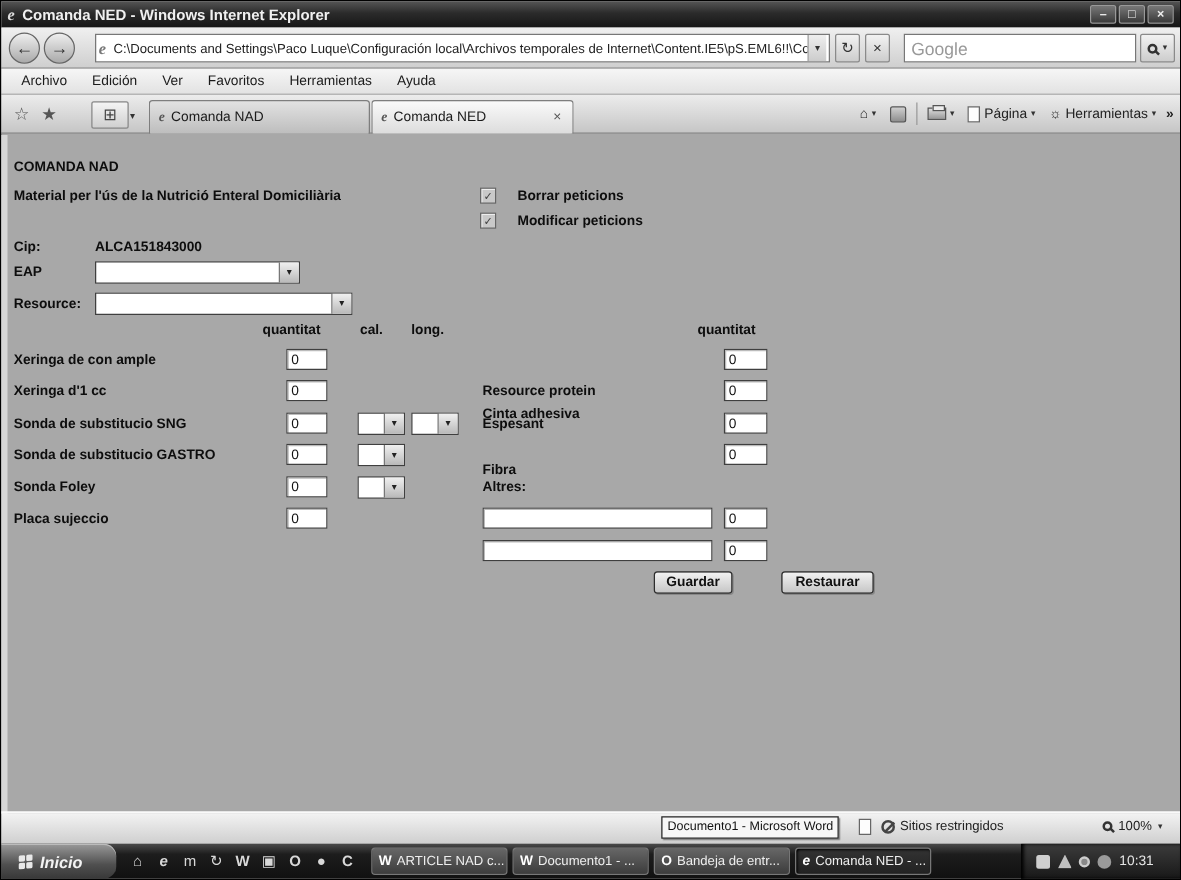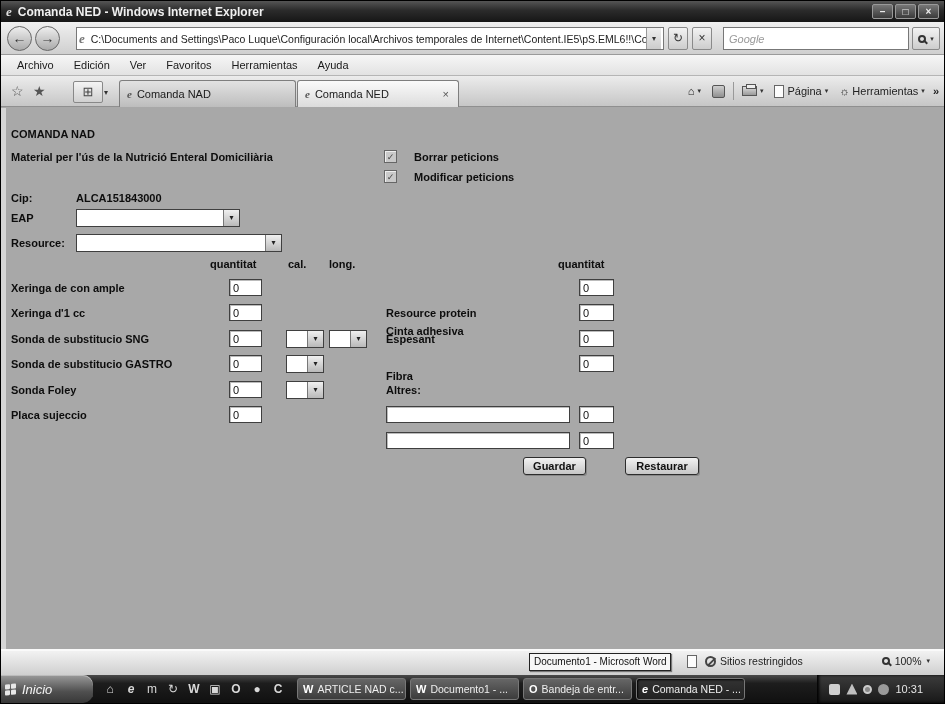--- a/index.html
+++ b/index.html
@@ -22,21 +22,21 @@
     background:linear-gradient(#eee,#aaa); border:1px solid #666; color:#333;
     font-size:14px; text-align:center; line-height:23px; }
   .addressbox { position:absolute; left:75px; top:5px; width:588px; height:23px; background:#fff;
     border:1px solid #777; display:flex; align-items:center; padding:0 2px; overflow:hidden; }
   .addrtext { font-size:10.5px; color:#222; white-space:nowrap; overflow:hidden; flex:1; }
   .addr-drop { width:15px; text-align:center; font-size:8px; color:#333; background:linear-gradient(#eee,#ccc); border-left:1px solid #999; align-self:stretch; line-height:21px; }
   .sqbtn { position:absolute; top:5px; height:23px; background:linear-gradient(#f2f2f2,#cdcdcd);
     border:1px solid #8a8a8a; border-radius:2px; text-align:center; color:#333; font-size:12px; line-height:21px; }
   .searchbox { position:absolute; left:722px; top:5px; width:186px; height:23px; background:#fff;
     border:1px solid #777; display:flex; align-items:center; padding:0 5px; }
-  .searchbox input { border:0; outline:0; width:100%; font-size:11px; color:#999; font-style:italic; background:transparent; font-family:"Liberation Sans",sans-serif; }
+  .searchbox input { border:0; outline:0; width:100%; font-size:14px; color:#999; background:transparent; font-family:"Liberation Sans",sans-serif; }
   .magnifier { width:8px; height:8px; border:2px solid #333; border-radius:50%; display:inline-block; position:relative; }
   .magnifier::after { content:""; position:absolute; width:5px; height:2px; background:#333; transform:rotate(45deg); right:-4px; bottom:-2px; }
 
   
   .menubar { position:absolute; top:54px; left:0; right:0; height:21px; background:linear-gradient(#f6f6f6,#e2e2e2);
     border-bottom:1px solid #b5b5b5; display:flex; align-items:center; gap:0; padding-left:6px; }
   .menuitem { font-size:11px; color:#1a1a1a; padding:3px 10px; }
 
   
   .tabbar { position:absolute; top:75px; left:0; right:0; height:31px;
@@ -84,22 +84,22 @@
   .zone { position:absolute; left:704px; top:4px; display:flex; align-items:center; gap:4px; font-size:10.5px; color:#222; }
   .noicon { width:11px; height:11px; border:2px solid #444; border-radius:50%; position:relative; display:inline-block; }
   .noicon::after { content:""; position:absolute; left:-1px; top:3.5px; width:11px; height:2px; background:#444; transform:rotate(-45deg); }
   .zoomctl { position:absolute; right:14px; top:4px; display:flex; align-items:center; gap:5px; font-size:10.5px; color:#222; }
   .sb-ico { position:absolute; left:686px; top:4px; }
 
   
   .taskbar { position:absolute; left:0; right:0; bottom:0; height:28px;
     background:linear-gradient(#4a4a4a 0%, #1d1d1d 30%, #101010 100%); display:flex; align-items:center; }
   .startbtn { height:28px; width:92px; background:linear-gradient(#9a9a9a,#4f4f4f 60%,#383838);
-    border-radius:0 10px 10px 0; display:flex; align-items:center; gap:6px; padding:0 4px;
-    color:#f3f3f3; font-size:13px; font-weight:normal; font-style:italic; box-shadow:inset 0 1px 0 #bbb; }
+    border-radius:0 10px 10px 0; display:flex; align-items:center; gap:6px; padding:0 14px;
+    color:#f3f3f3; font-size:13px; font-weight:bold; font-style:italic; box-shadow:inset 0 1px 0 #bbb; }
   .winflag { display:grid; grid-template-columns:5px 5px; grid-template-rows:5px 5px; gap:1px; transform:skewY(-6deg); }
   .winflag span { background:#e8e8e8; border-radius:1px; }
   .quicklaunch { display:flex; align-items:center; gap:7px; padding:0 10px; }
   .ql { font-size:12px; color:#d8d8d8; width:14px; text-align:center; }
   .taskbtn { height:22px; width:109px; margin:0 2px; background:linear-gradient(#666,#3c3c3c);
     border:1px solid #777; border-radius:3px; display:flex; align-items:center; gap:4px; padding:0 5px;
     color:#eee; font-size:10.5px; white-space:nowrap; overflow:hidden; }
   .taskbtn.pressed { background:linear-gradient(#333,#222); box-shadow:inset 1px 1px 2px #000; }
   .taskico { font-weight:bold; font-size:11px; color:#fff; }
   .tray { margin-left:auto; height:28px; display:flex; align-items:center; gap:6px; padding:0 21px 0 12px;

